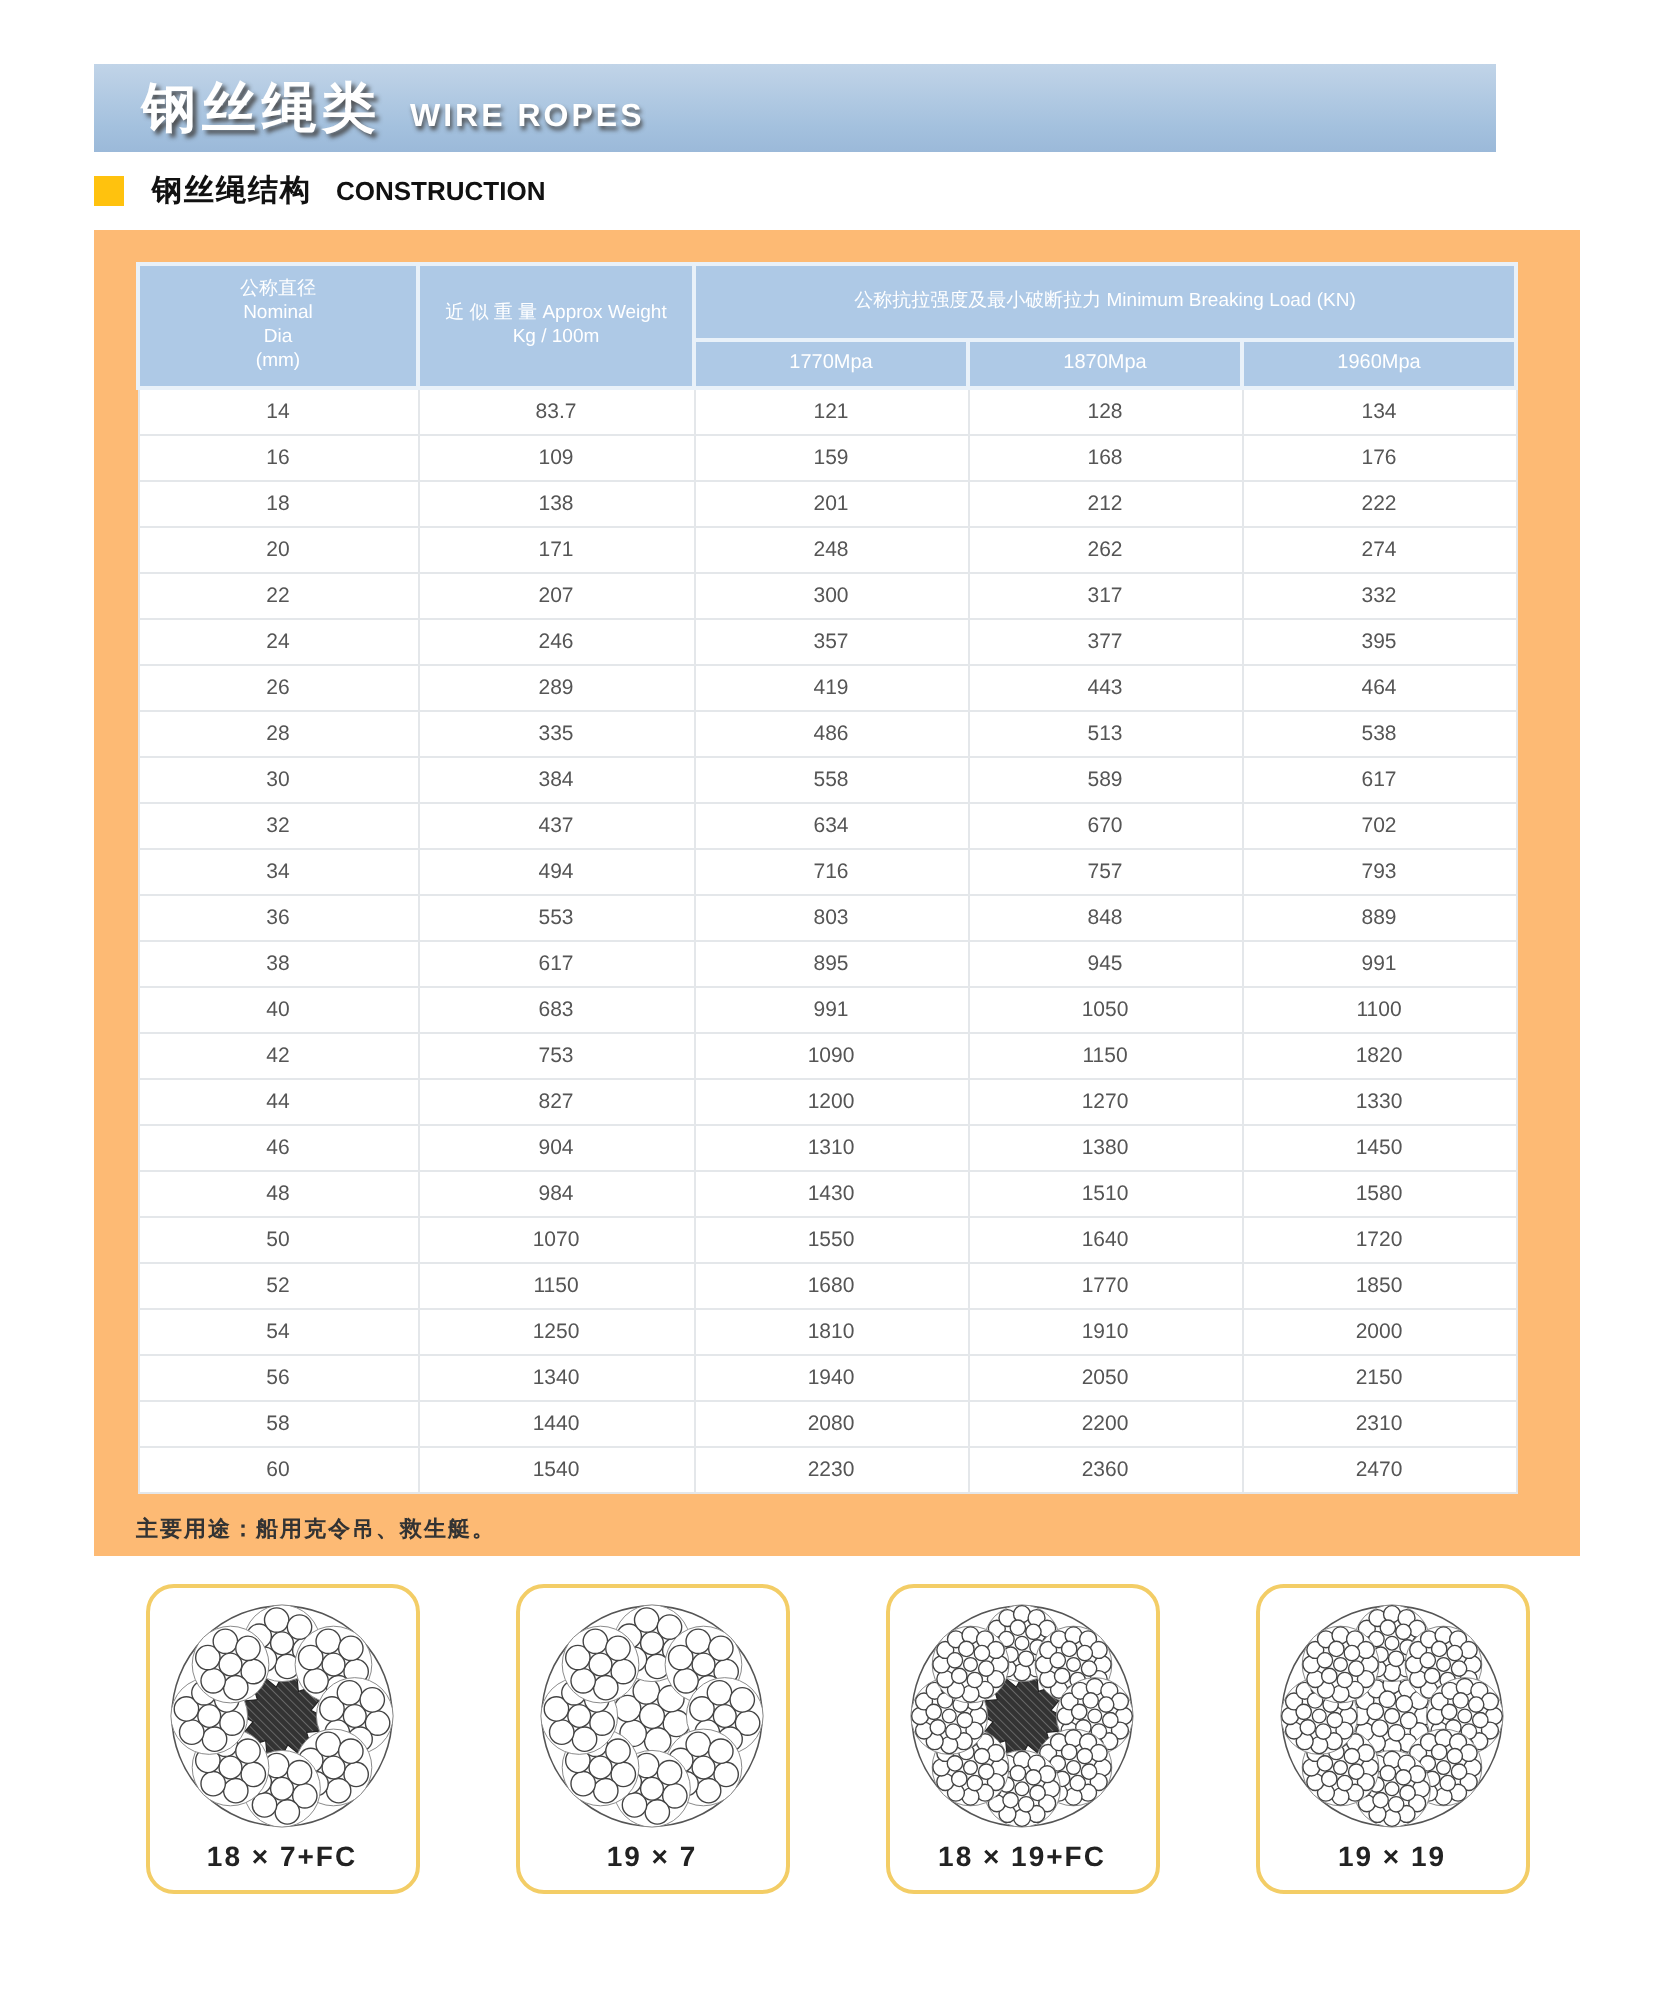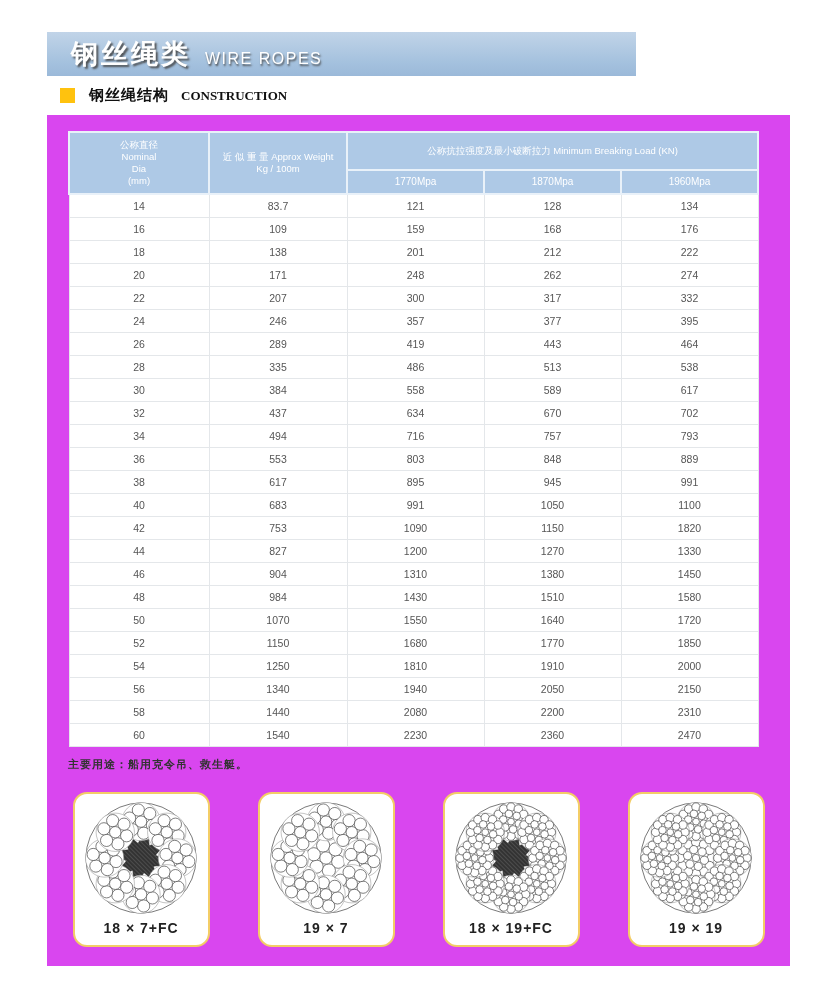--- a/index.html
+++ b/index.html
@@ -1,35 +1,35 @@
 <!DOCTYPE html>
 <html><head>
 <meta charset="utf-8">
 <style>
   * { margin:0; padding:0; box-sizing:border-box; }
   html,body { width:830px; height:1000px; background:#ffffff;
     font-family:"Liberation Sans", sans-serif; position:relative; overflow:hidden; }
 
   
-  .banner { position:absolute; left:47px; top:32px; width:589px; height:44px;
+  .banner { position:absolute; left:47px; top:32px; width:701px; height:44px;
     background:linear-gradient(180deg,#c1d4e8 0%,#a4c1de 70%,#9bb9d9 100%);
     display:flex; align-items:center; padding-left:24px; }
   .banner-zh { font-size:27px; font-weight:bold; color:#fff; letter-spacing:3px;
     text-shadow:2px 2px 2px rgba(70,70,70,.9); }
-  .banner-en { font-size:16px; font-weight:normal; color:#fff; margin-left:14px; margin-top:10px;
+  .banner-en { font-size:16px; font-weight:bold; color:#fff; margin-left:14px; margin-top:10px;
     letter-spacing:1.5px; text-shadow:1px 2px 2px rgba(70,70,70,.9); }
 
   
-  .section { position:absolute; left:60px; top:86px; display:flex; align-items:center;font-family:Liberation Serif, serif; }
+  .section { position:absolute; left:47px; top:86px; display:flex; align-items:center; }
   .bullet { width:15px; height:15px; background:#ffc20e; margin-right:14px; }
   .section-zh { font-size:15px; font-weight:bold; color:#111; letter-spacing:1px; }
   .section-en { font-size:13px; font-weight:bold; color:#111; margin-left:12px; }
 
   
-  .panel { position:absolute; left:47px; top:115px; width:743px; height:851px; background:#d946ef; }
+  .panel { position:absolute; left:47px; top:115px; width:743px; height:663px; background:#fdba74; }
 
   
   table.rope { position:absolute; left:21px; top:16px; width:689px;
     border-collapse:collapse; table-layout:fixed; }
   table.rope col.c1 { width:140px; } table.rope col.c2 { width:138px; }
   table.rope col.c3, table.rope col.c4, table.rope col.c5 { width:137px; }
   table.rope thead th { background:#aec9e6; color:#fff; font-weight:normal;
     border:2px solid #e9f1f9; text-align:center; vertical-align:middle;
     font-size:9.5px; line-height:12px; }
   table.rope thead tr.main th { height:38px; }

